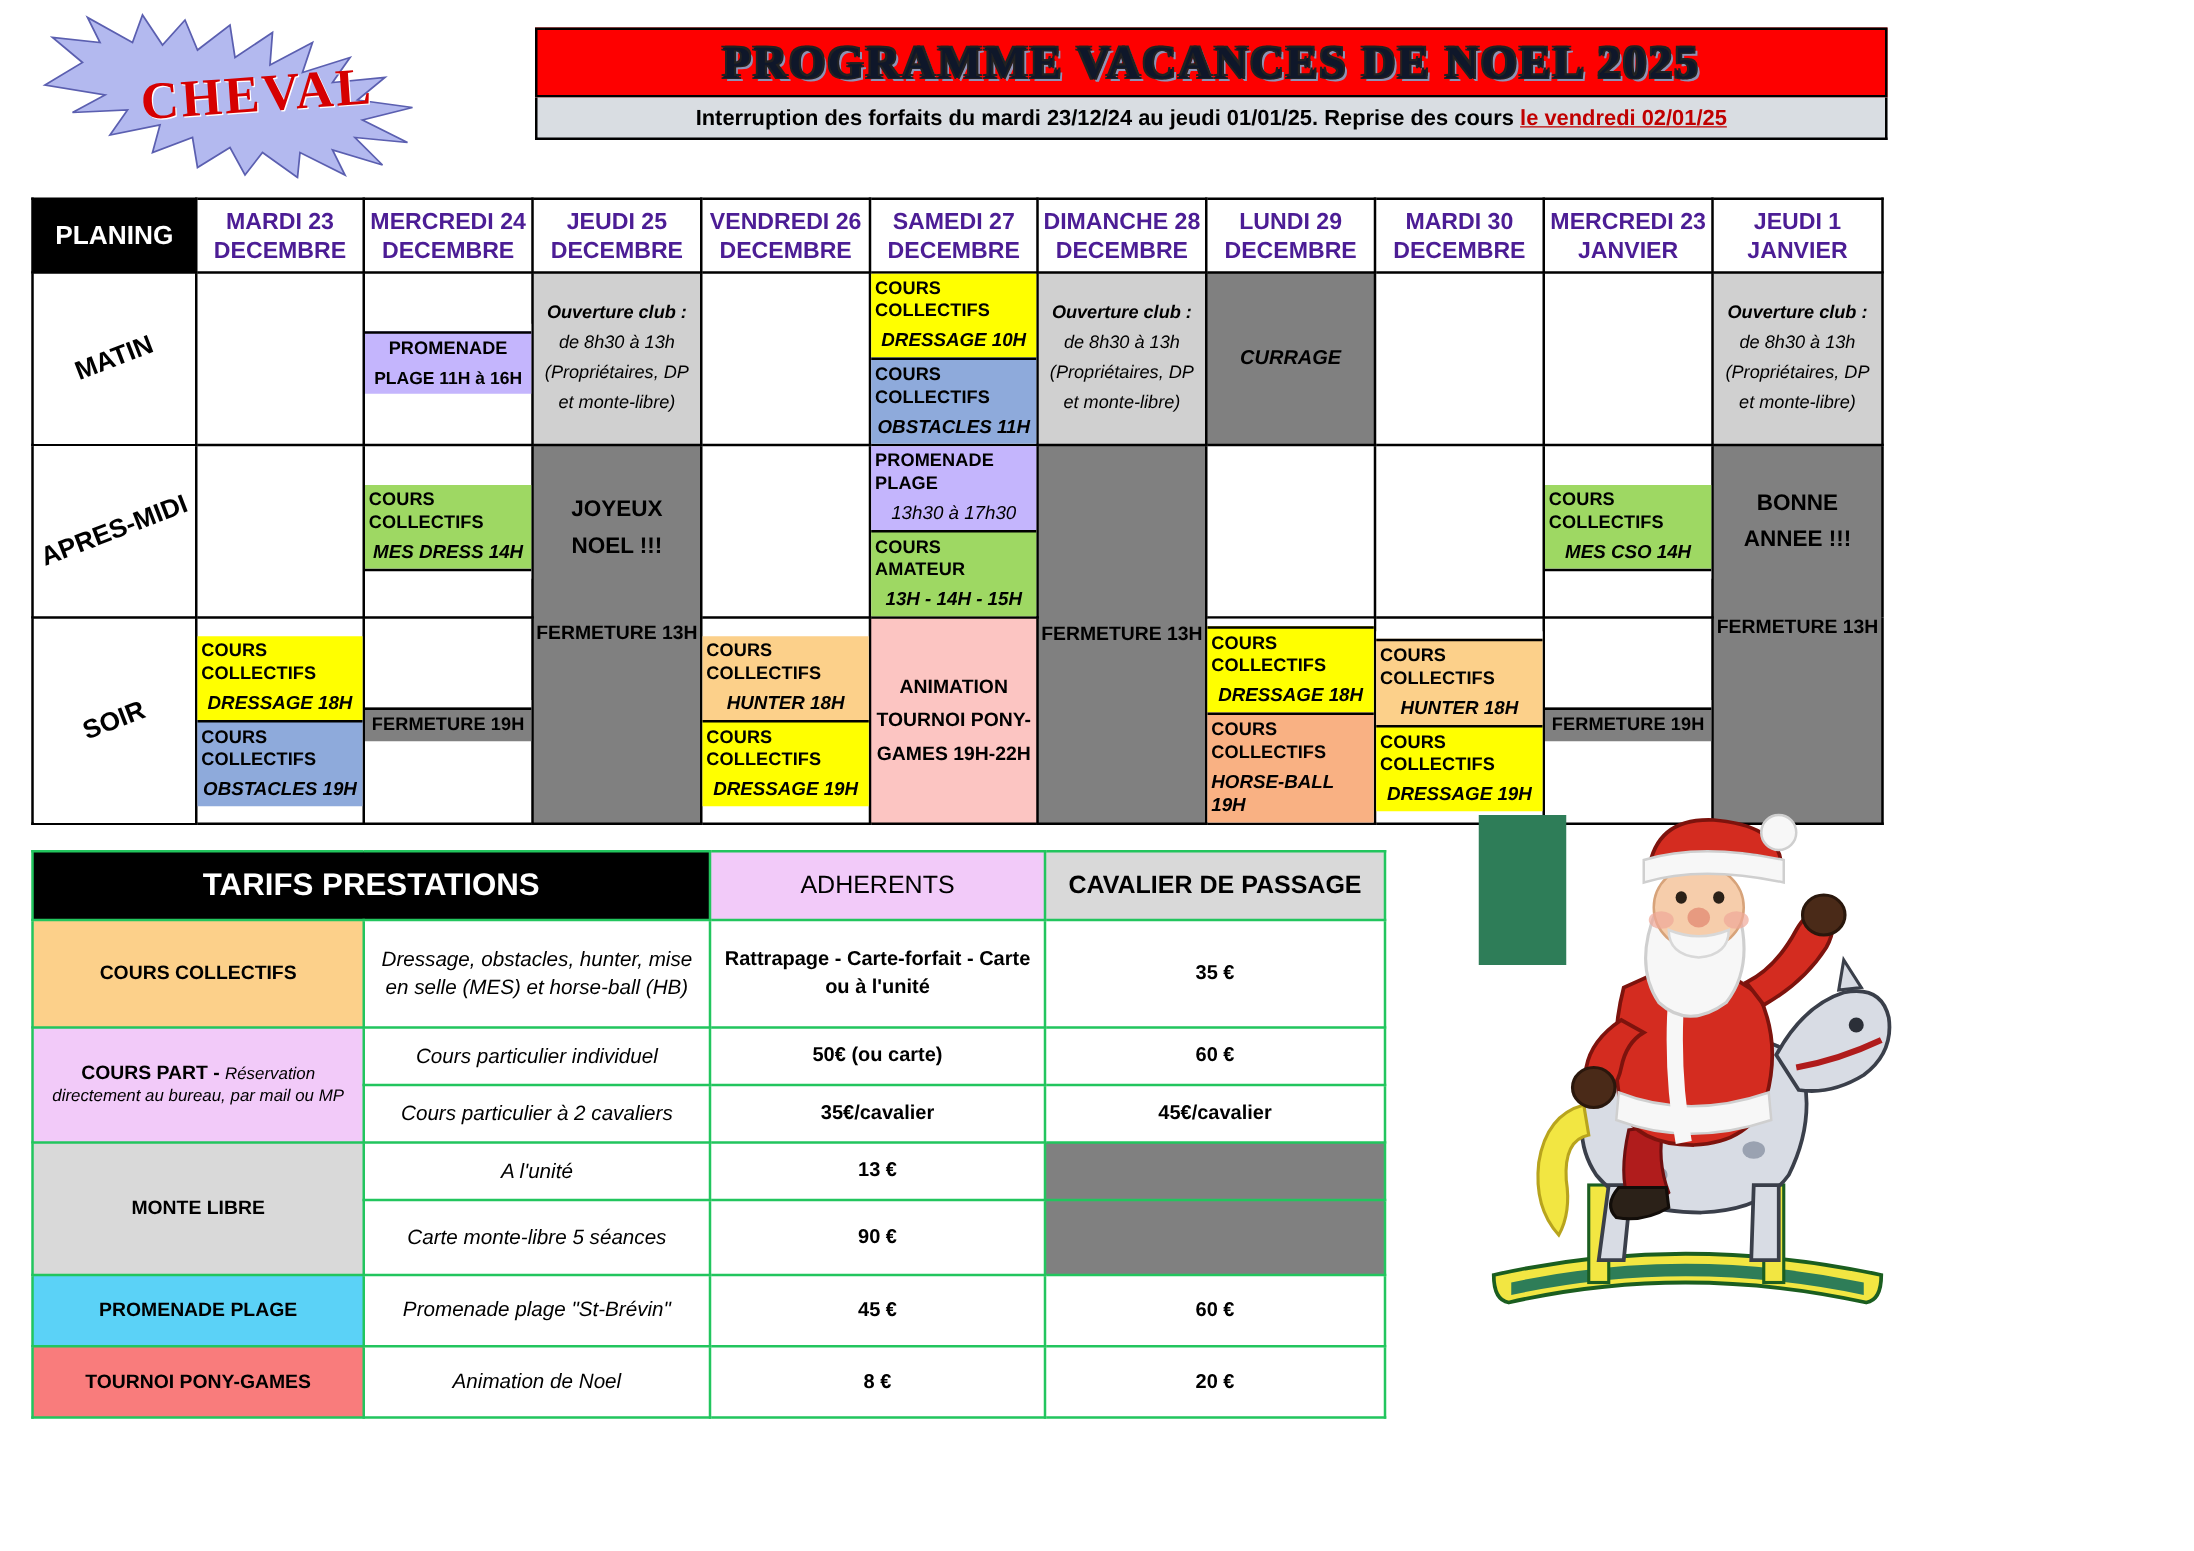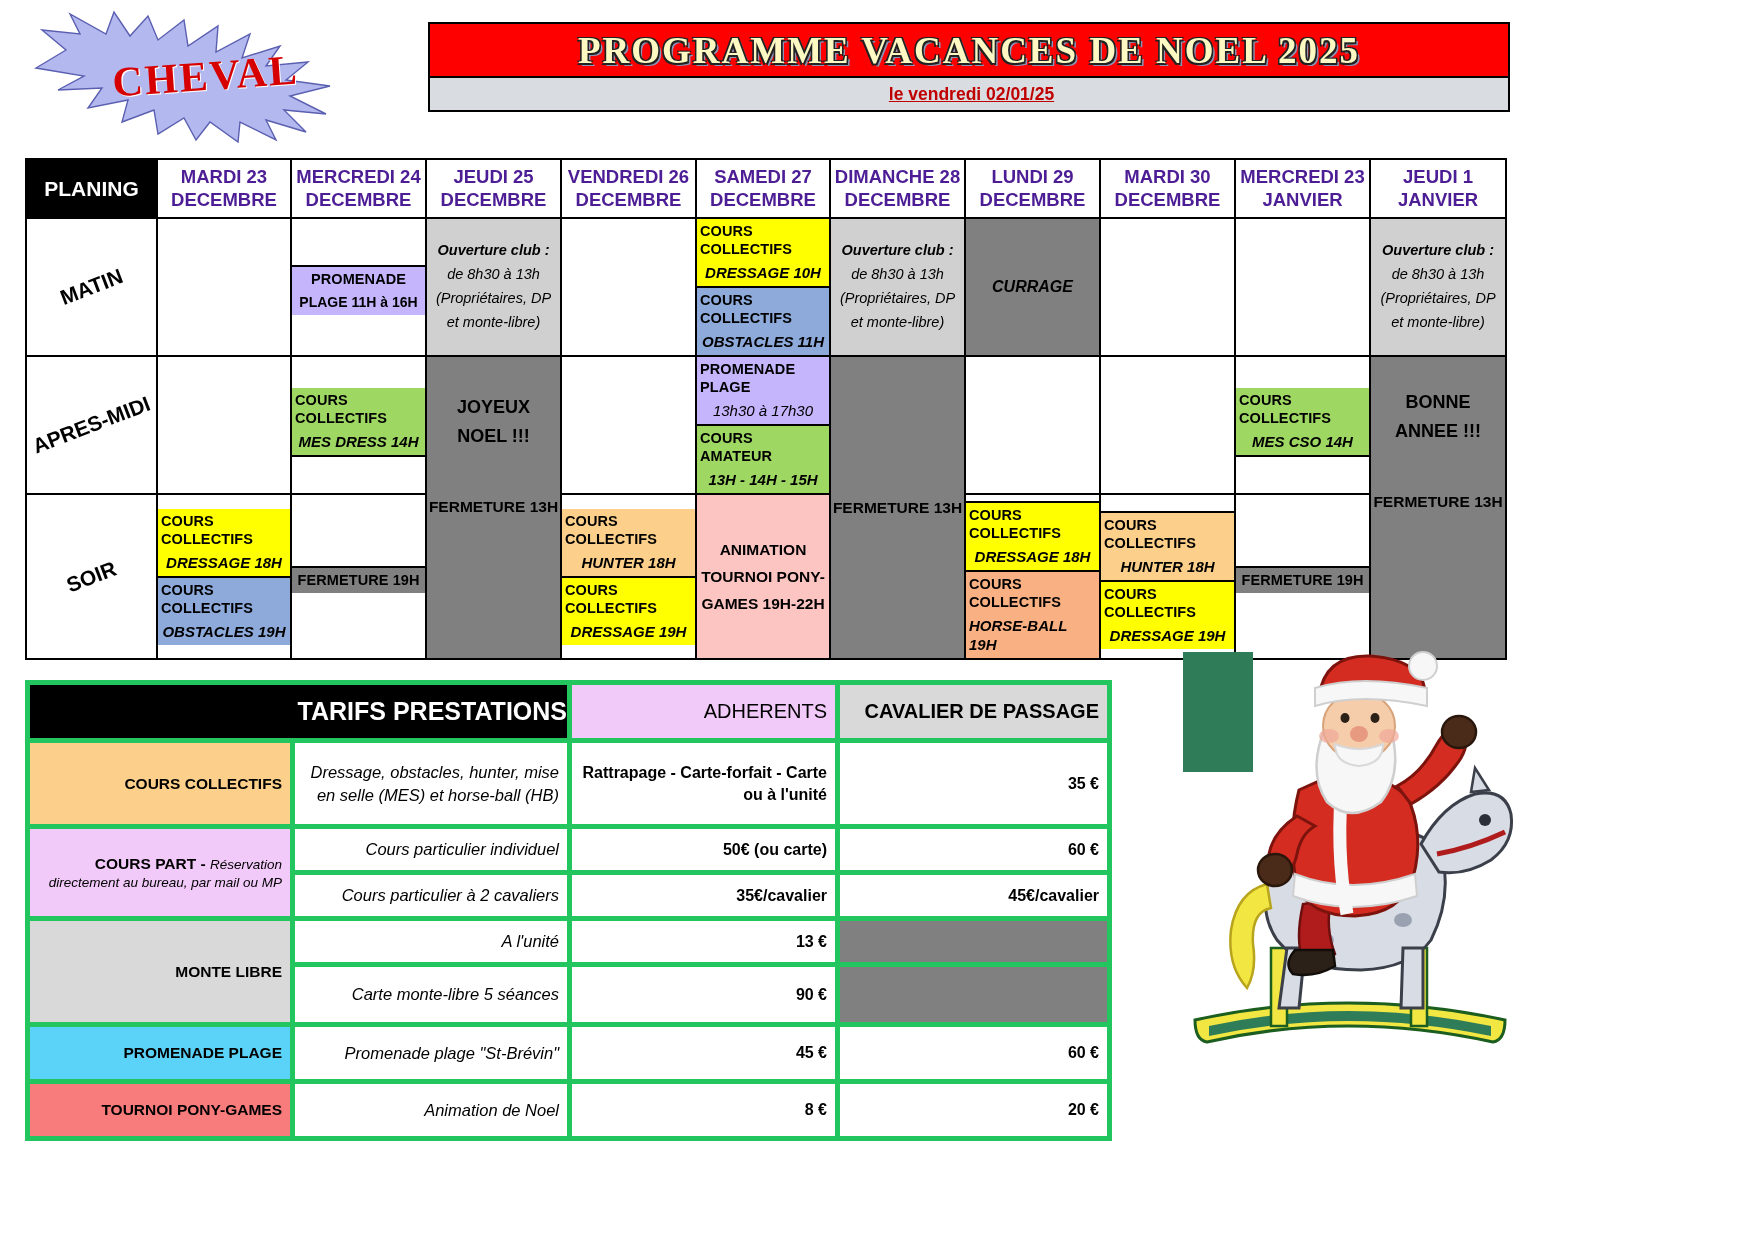--- a/index.html
+++ b/index.html
@@ -38,21 +38,21 @@
     background: #fe0000;
     border: 2px solid #000;
     height: 56px;
     display: flex; align-items: center; justify-content: center;
   }
   .title-bar .t {
     font-family: "Liberation Serif", serif;
     font-weight: bold;
     font-size: 37px;
     letter-spacing: 2px;
-    color: #fef9c3;
+    color: #0f172a;
     text-shadow:
       -1.5px -1.5px 0 #222, 1.5px -1.5px 0 #222,
       -1.5px 1.5px 0 #222, 1.5px 1.5px 0 #222,
        3px 3px 0 #8d93b5;
     white-space: nowrap;
   }
   .subtitle-bar {
     background: #d9dde2;
     border: 2px solid #000;
     border-top: none;
@@ -149,21 +149,21 @@
     background: #808080; text-align: center;
     font-size: 15.5px; font-weight: bold; color: #000;
   }
 
   
   .tarifs {
     position: absolute; left: 25px; top: 680px;
     border-collapse: collapse; table-layout: fixed;
     width: 1082px;
   }
-  .tarifs td { border: 5px solid #22c55e; padding: 6px 8px; vertical-align: middle; text-align: right; }
+  .tarifs td { border: 2px solid #22c55e; padding: 6px 8px; vertical-align: middle; }
   .t-head-black {
     background: #000; color: #fff;
     font-size: 25px; font-weight: bold; text-align: center;
     padding: 12px 0 !important;
   }
   .t-head-adh {
     background: #f2caf9; color: #000;
     font-size: 20px; font-weight: normal; text-align: center;
   }
   .t-head-cav {
@@ -198,20 +198,21 @@
         <polygon points="18,60 48,42 24,22 62,26 52,6 88,26 96,4 112,28 130,8 140,32 166,12 170,38 200,18 198,44 232,26 224,50 262,38 248,58 290,54 268,72 312,78 272,88 308,106 266,102 288,124 248,112 258,132 222,114 220,134 192,114 178,132 166,110 140,126 136,102 104,114 110,92 70,100 84,80 40,82 66,68" fill="#b3b9ef" stroke="#5b5fb0" stroke-width="1.4"></polygon>
       </svg>
       <div class="star-label">CHEVAL</div>
     </div>
 
     <div class="title-block">
       <div class="title-bar">
         <div class="t">PROGRAMME VACANCES DE NOEL 2025</div>
       </div>
       <div class="subtitle-bar">
+        <span>Interruption des forfaits du mardi 23/12/24 au jeudi 01/01/25. Reprise des cours</span>
         <span class="red">le vendredi 02/01/25</span>
       </div>
     </div>
   </div>
 
   <table class="planning">
     <colgroup>
       <col style="width:131px">
         <col style="width:134px">
         <col style="width:135px">

